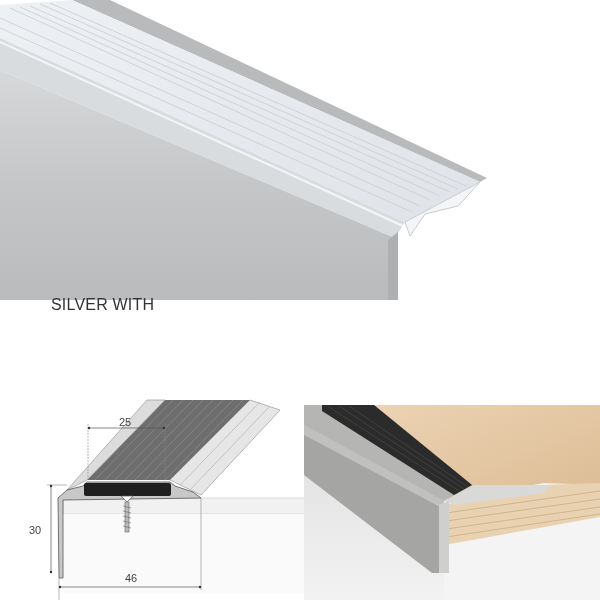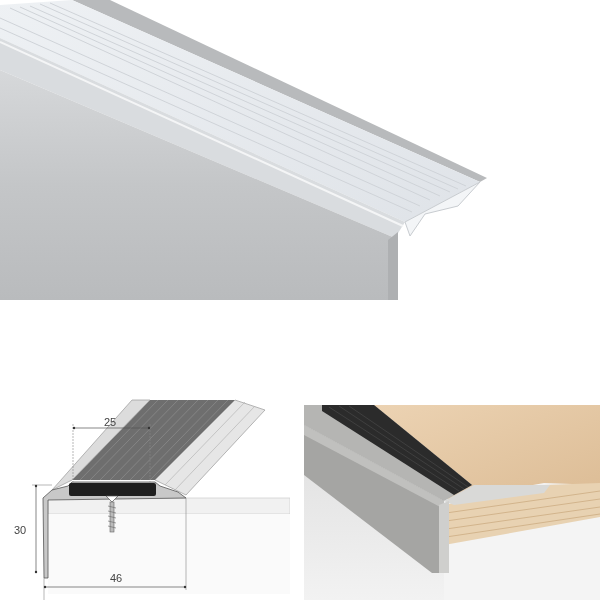--- a/index.html
+++ b/index.html
@@ -1,21 +1,21 @@
 <!DOCTYPE html>
 <html><head>
 <meta charset="utf-8">
 <style>
   html, body { margin: 0; padding: 0; background: #ffffff; }
   body { width: 600px; height: 600px; position: relative; overflow: hidden; font-family: "Liberation Sans", sans-serif; }
   .abs { position: absolute; }
   #hero { left: 0; top: 0; width: 600px; height: 300px; }
   #caption { left: 51px; top: 296px; font-size: 16px; line-height: 18px; color: #333333; letter-spacing: 0.2px; }
   #caption div { white-space: nowrap; }
-  #diagram { left: 0; top: 390px; width: 290px; height: 210px; }
+  #diagram { left: 15px; top: 390px; width: 290px; height: 210px; }
   #photo { left: 304px; top: 405px; width: 296px; height: 195px; }
   .dimlabel { font-family: "Liberation Sans", sans-serif; font-size: 11px; fill: #444444; }
 </style>
 </head>
 <body>
 
 <div id="hero" class="abs">
   <svg width="600" height="300" viewBox="0 0 600 300">
     <defs>
       <linearGradient id="faceGrad" x1="0" y1="0" x2="0" y2="1">
@@ -48,20 +48,21 @@
 
     <polygon points="0,70 395,238 395,300 0,300" fill="url(#faceGrad)"></polygon>
 
     <polygon points="405,222 480,182 458,206 425,214 410,236" fill="#f3f5f7" stroke="#c8ccd0" stroke-width="1"></polygon>
 
     <polygon points="388,240 398,232 398,300 388,300" fill="#aeb0b2"></polygon>
   </svg>
 </div>
 
 <div id="caption" class="abs">
+  <div>SILVER WITH</div>
 </div>
 
 <div id="diagram" class="abs">
   <svg width="290" height="210" viewBox="0 0 290 210">
 
     <rect x="48" y="108" width="242" height="16" fill="#f1f1f1" stroke="#cccccc" stroke-width="0.7"></rect>
     <rect x="48" y="124" width="242" height="80" fill="#fafafa"></rect>
 
     <polygon points="72,90 155,90 235,10 150,10" fill="#6e6e6e"></polygon>
     <g stroke="#8a8a8a" stroke-width="0.8">

